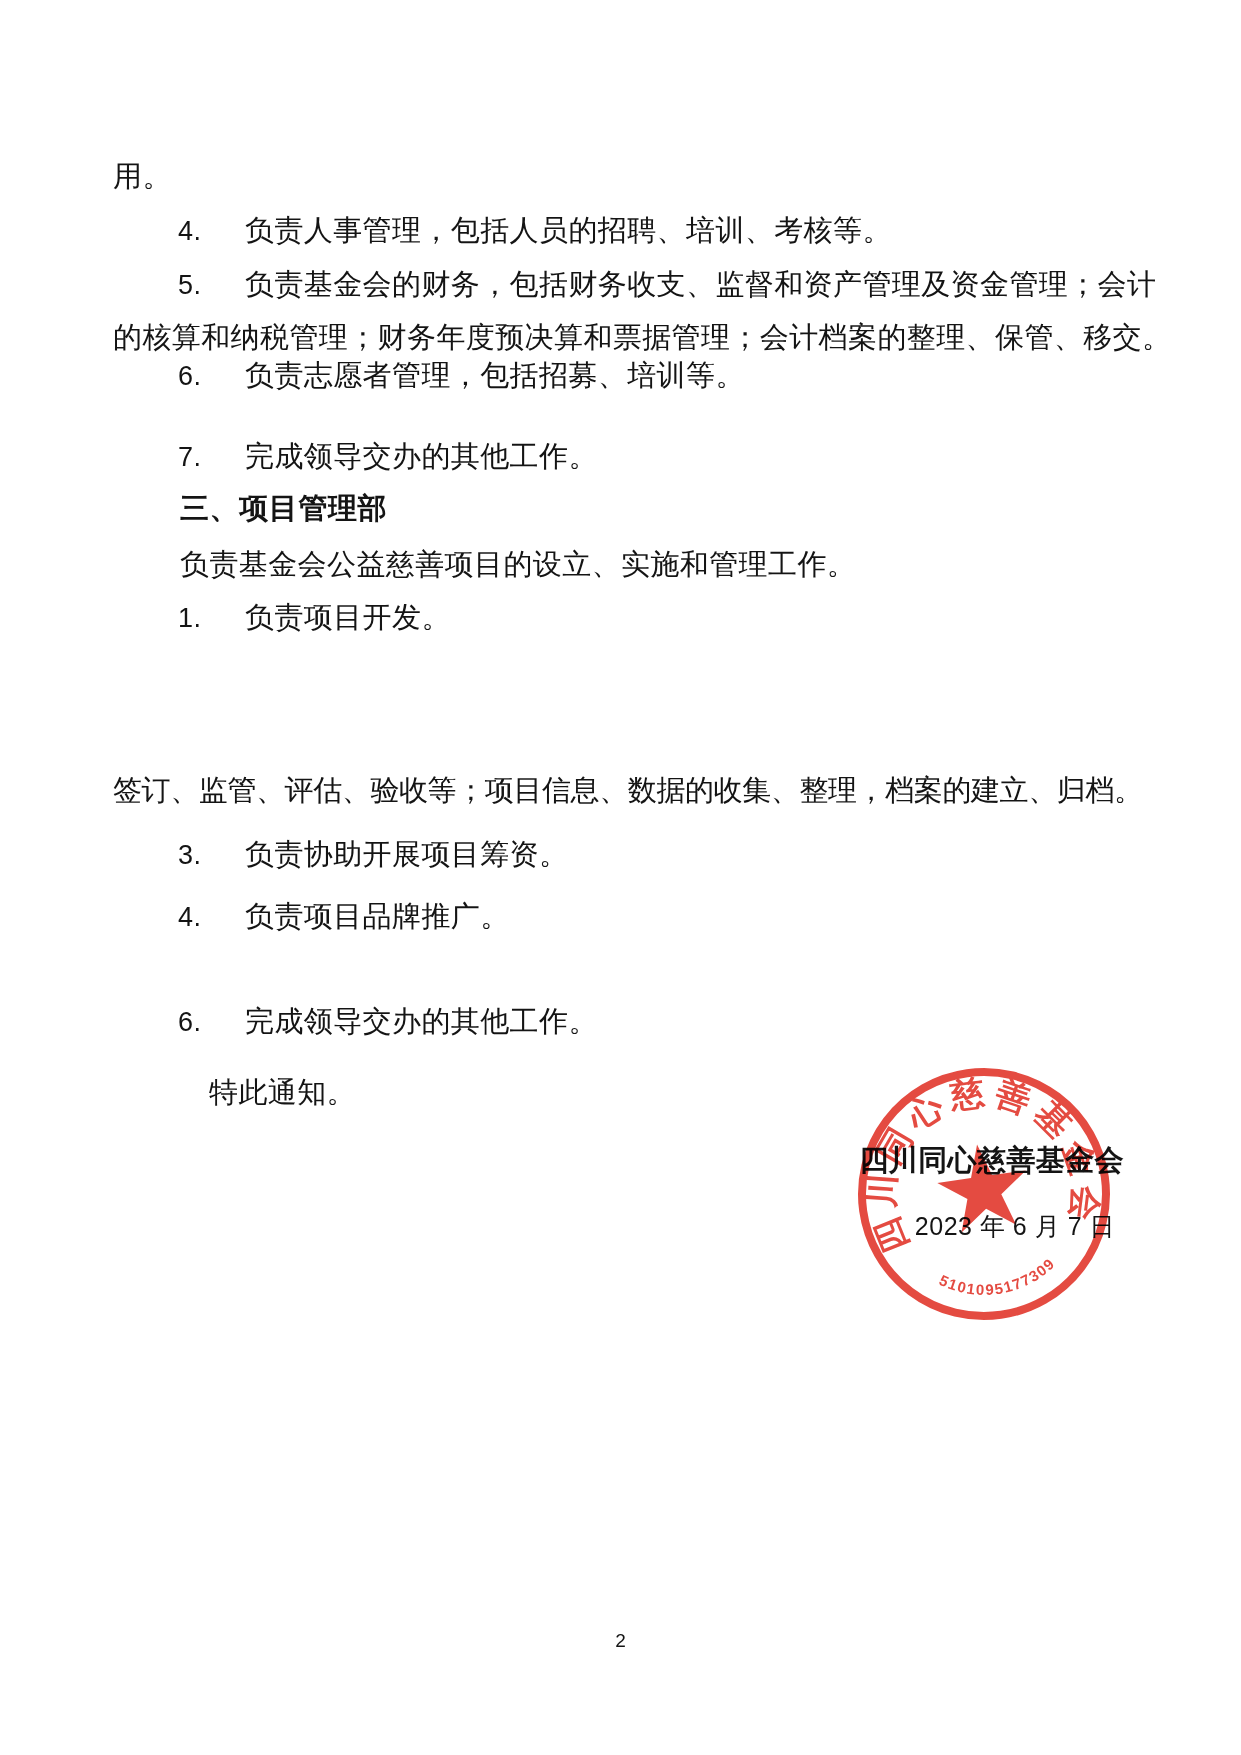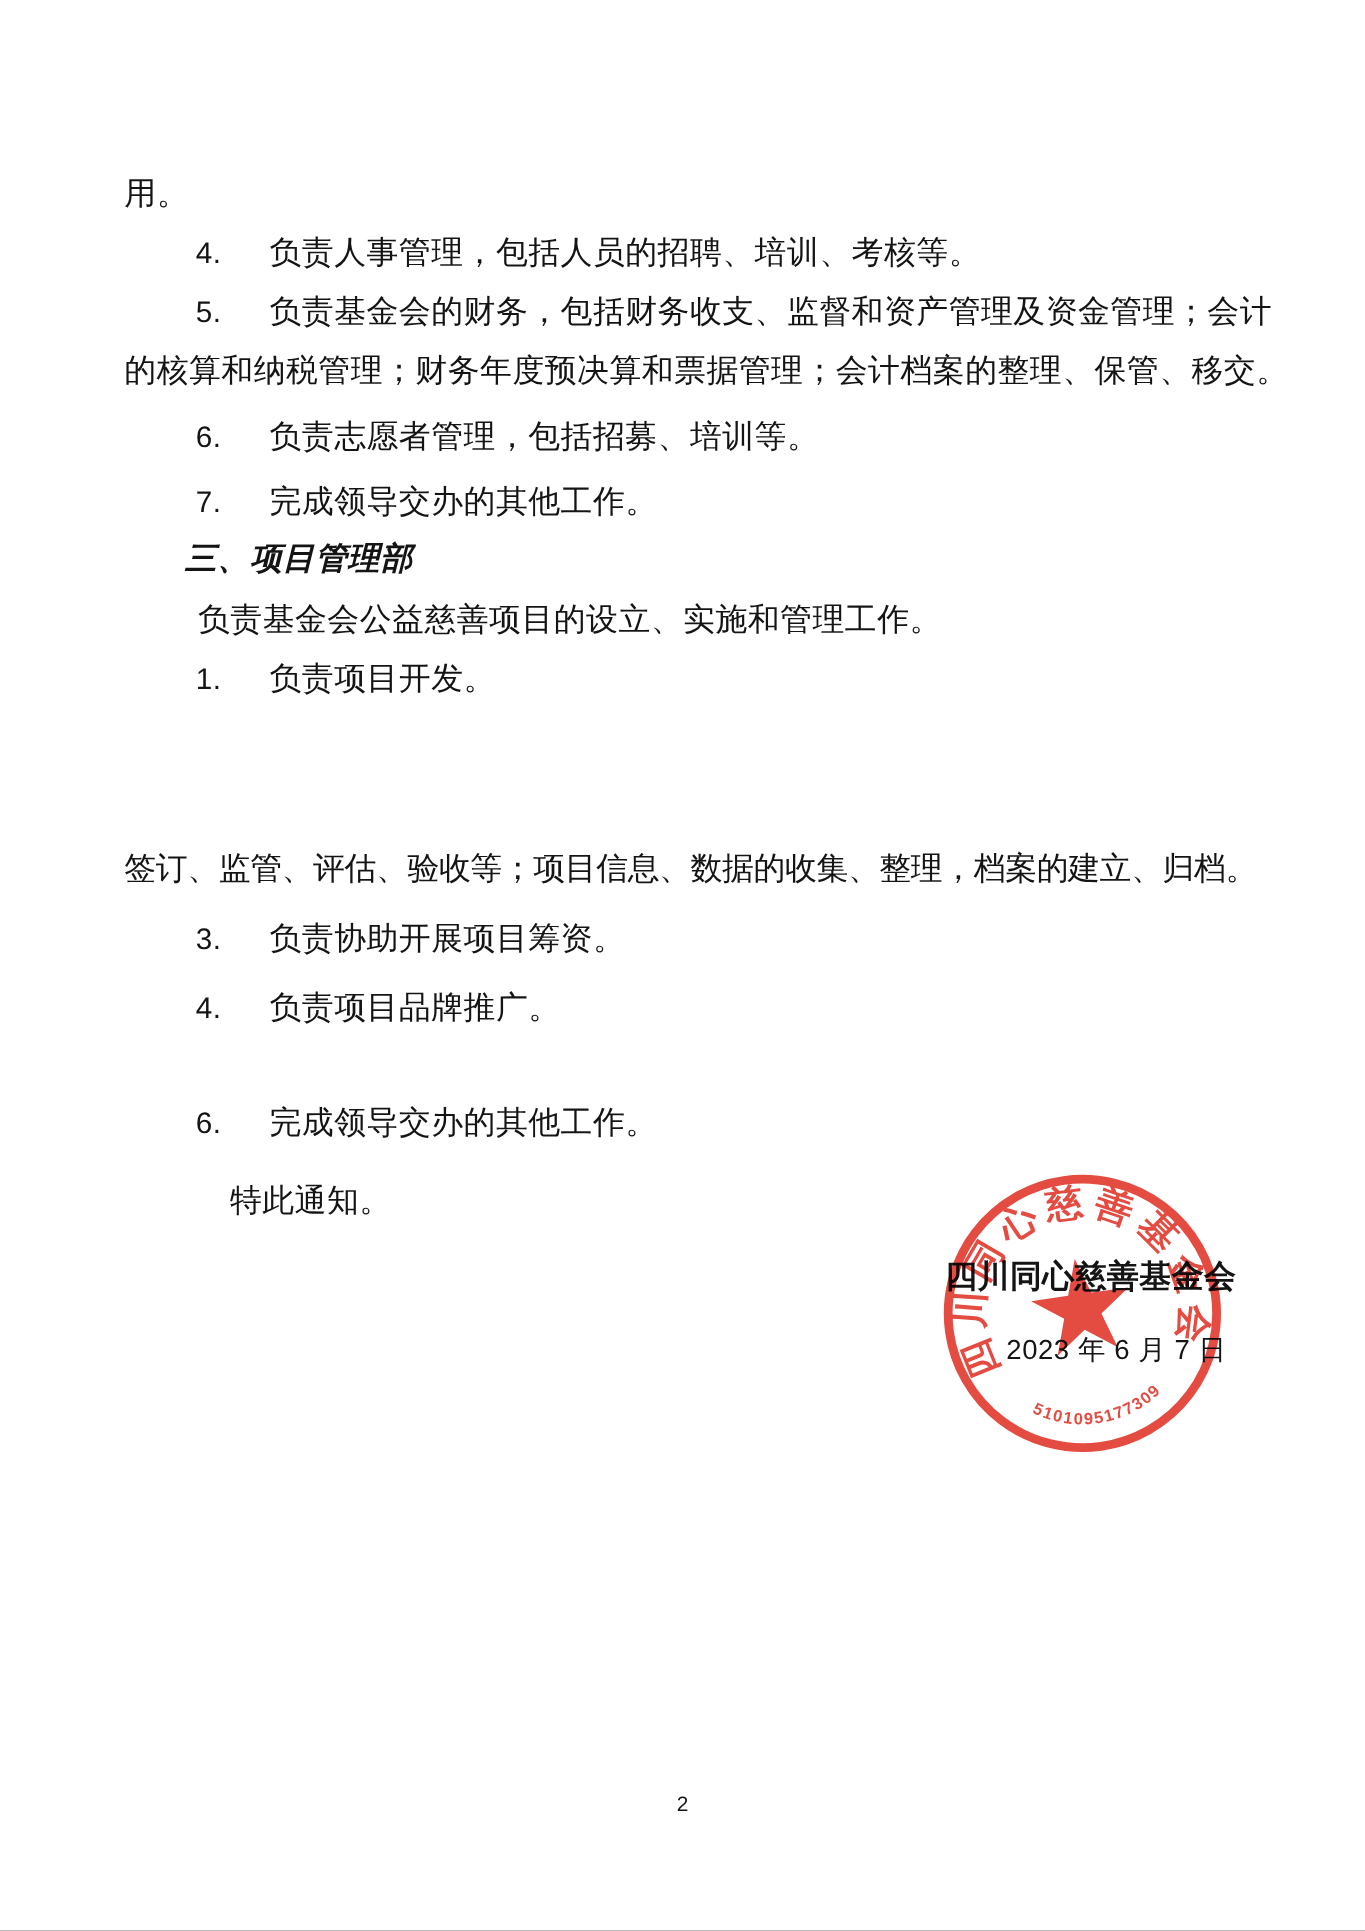--- a/index.html
+++ b/index.html
@@ -22,21 +22,21 @@
   }
   .line .num{display:none;}
   .l-item{left:178px;}
   .l-item .num{
     display:inline-block;
     width:67px;
     font-family:"Liberation Sans","DejaVu Sans",sans-serif;
     font-size:27px;
   }
   .l-cont{left:113px;}
-  .l-heading{left:168px;font-weight:700;letter-spacing:0.6px;font-style:italic;}
+  .l-heading{left:180px;font-weight:700;letter-spacing:0.6px;}
   .l-para{left:180px;}
   .l-notice{left:177px;margin-left:32px;}
   .sig-org{
     position:absolute;
     right:117px;
     top:1141px;
     font-size:29px;
     font-weight:700;
     letter-spacing:0.4px;
     white-space:nowrap;
@@ -81,21 +81,21 @@
 </style>
 </head>
 <body>
 
 <div class="page">
 
   <div class="line l-cont" style="top:160px"><span>用。</span></div>
   <div class="line l-item" style="top:214px"><span class="num">4.</span><span>负责人事管理，包括人员的招聘、培训、考核等。</span></div>
   <div class="line l-item" style="top:268px"><span class="num">5.</span><span>负责基金会的财务，包括财务收支、监督和资产管理及资金管理；会计</span></div>
   <div class="line l-cont" style="top:321px"><span>的核算和纳税管理；财务年度预决算和票据管理；会计档案的整理、保管、移交。</span></div>
-  <div class="line l-item" style="top:381px"><span class="num">6.</span><span>负责志愿者管理，包括招募、培训等。</span></div>
+  <div class="line l-item" style="top:359px"><span class="num">6.</span><span>负责志愿者管理，包括招募、培训等。</span></div>
   <div class="line l-item" style="top:440px"><span class="num">7.</span><span>完成领导交办的其他工作。</span></div>
   <div class="line l-heading" style="top:492px"><span>三、项目管理部</span></div>
   <div class="line l-para" style="top:548px"><span>负责基金会公益慈善项目的设立、实施和管理工作。</span></div>
   <div class="line l-item" style="top:601px"><span class="num">1.</span><span>负责项目开发。</span></div>
   <div class="line l-cont" style="top:774px;letter-spacing:-0.4px"><span>签订、监管、评估、验收等；项目信息、数据的收集、整理，档案的建立、归档。</span></div>
   <div class="line l-item" style="top:838px"><span class="num">3.</span><span>负责协助开展项目筹资。</span></div>
   <div class="line l-item" style="top:900px"><span class="num">4.</span><span>负责项目品牌推广。</span></div>
   <div class="line l-item" style="top:1005px"><span class="num">6.</span><span>完成领导交办的其他工作。</span></div>
   <div class="line l-notice" style="top:1076px"><span>特此通知。</span></div>
 

